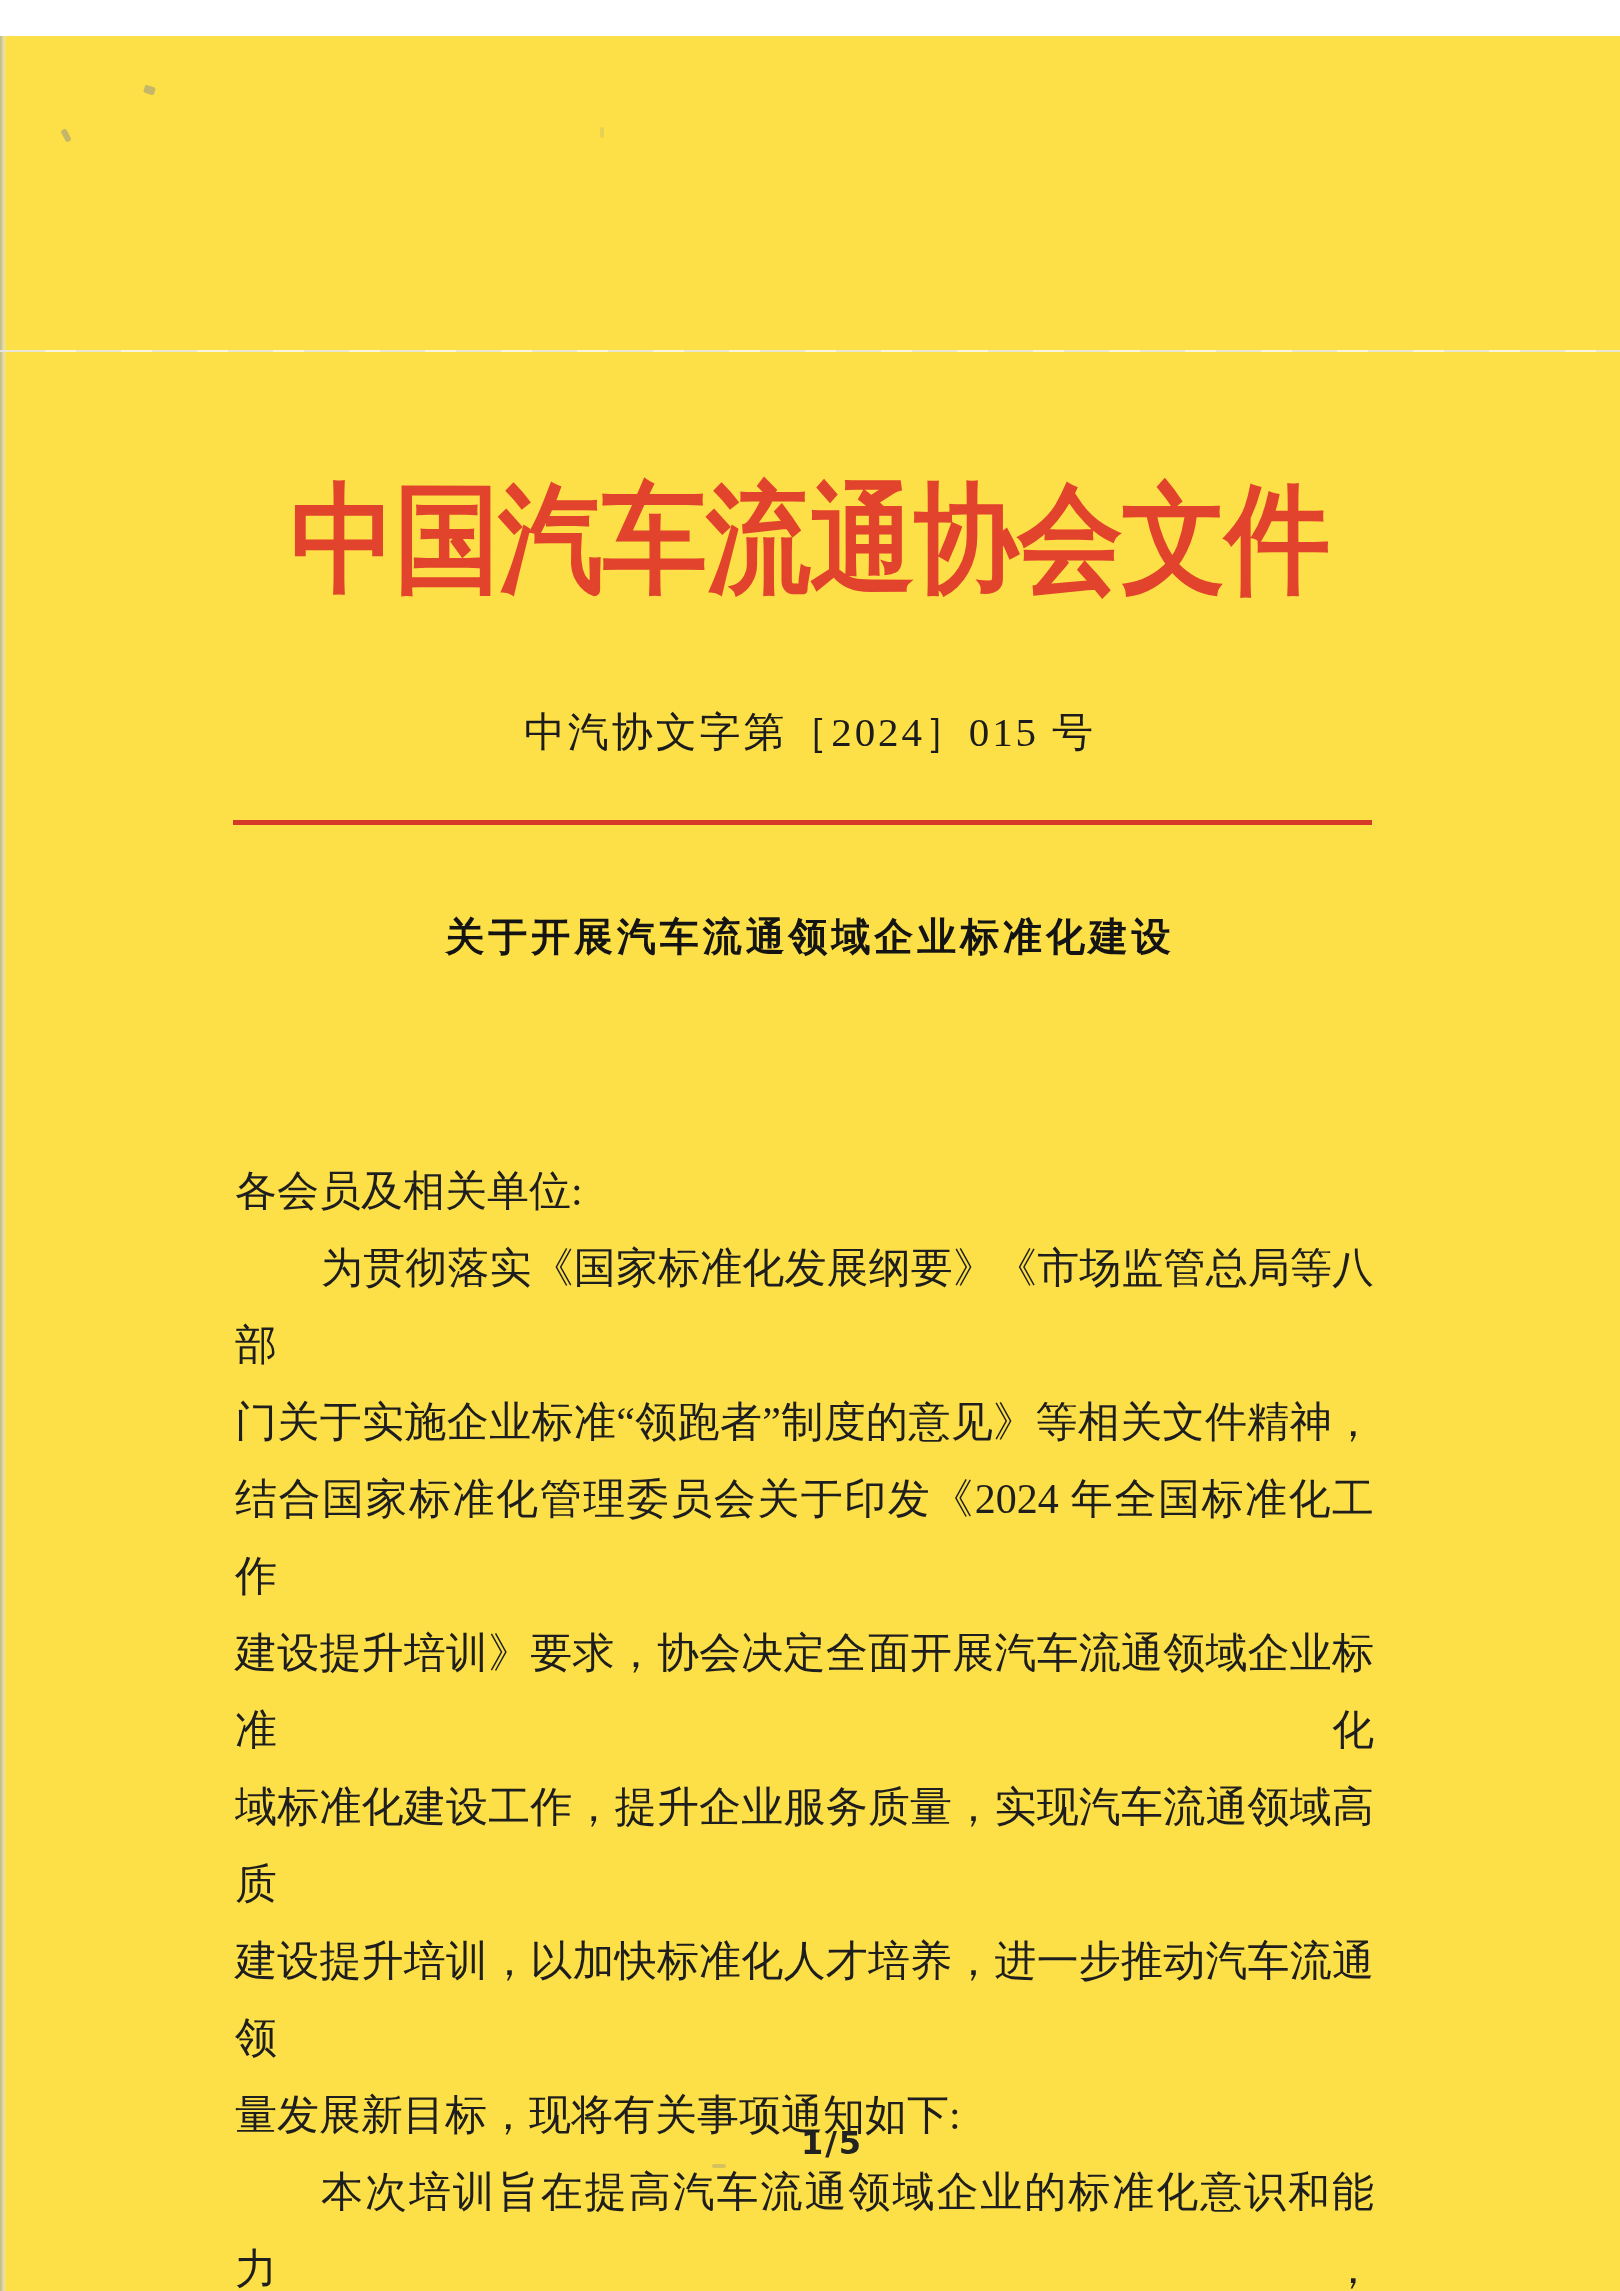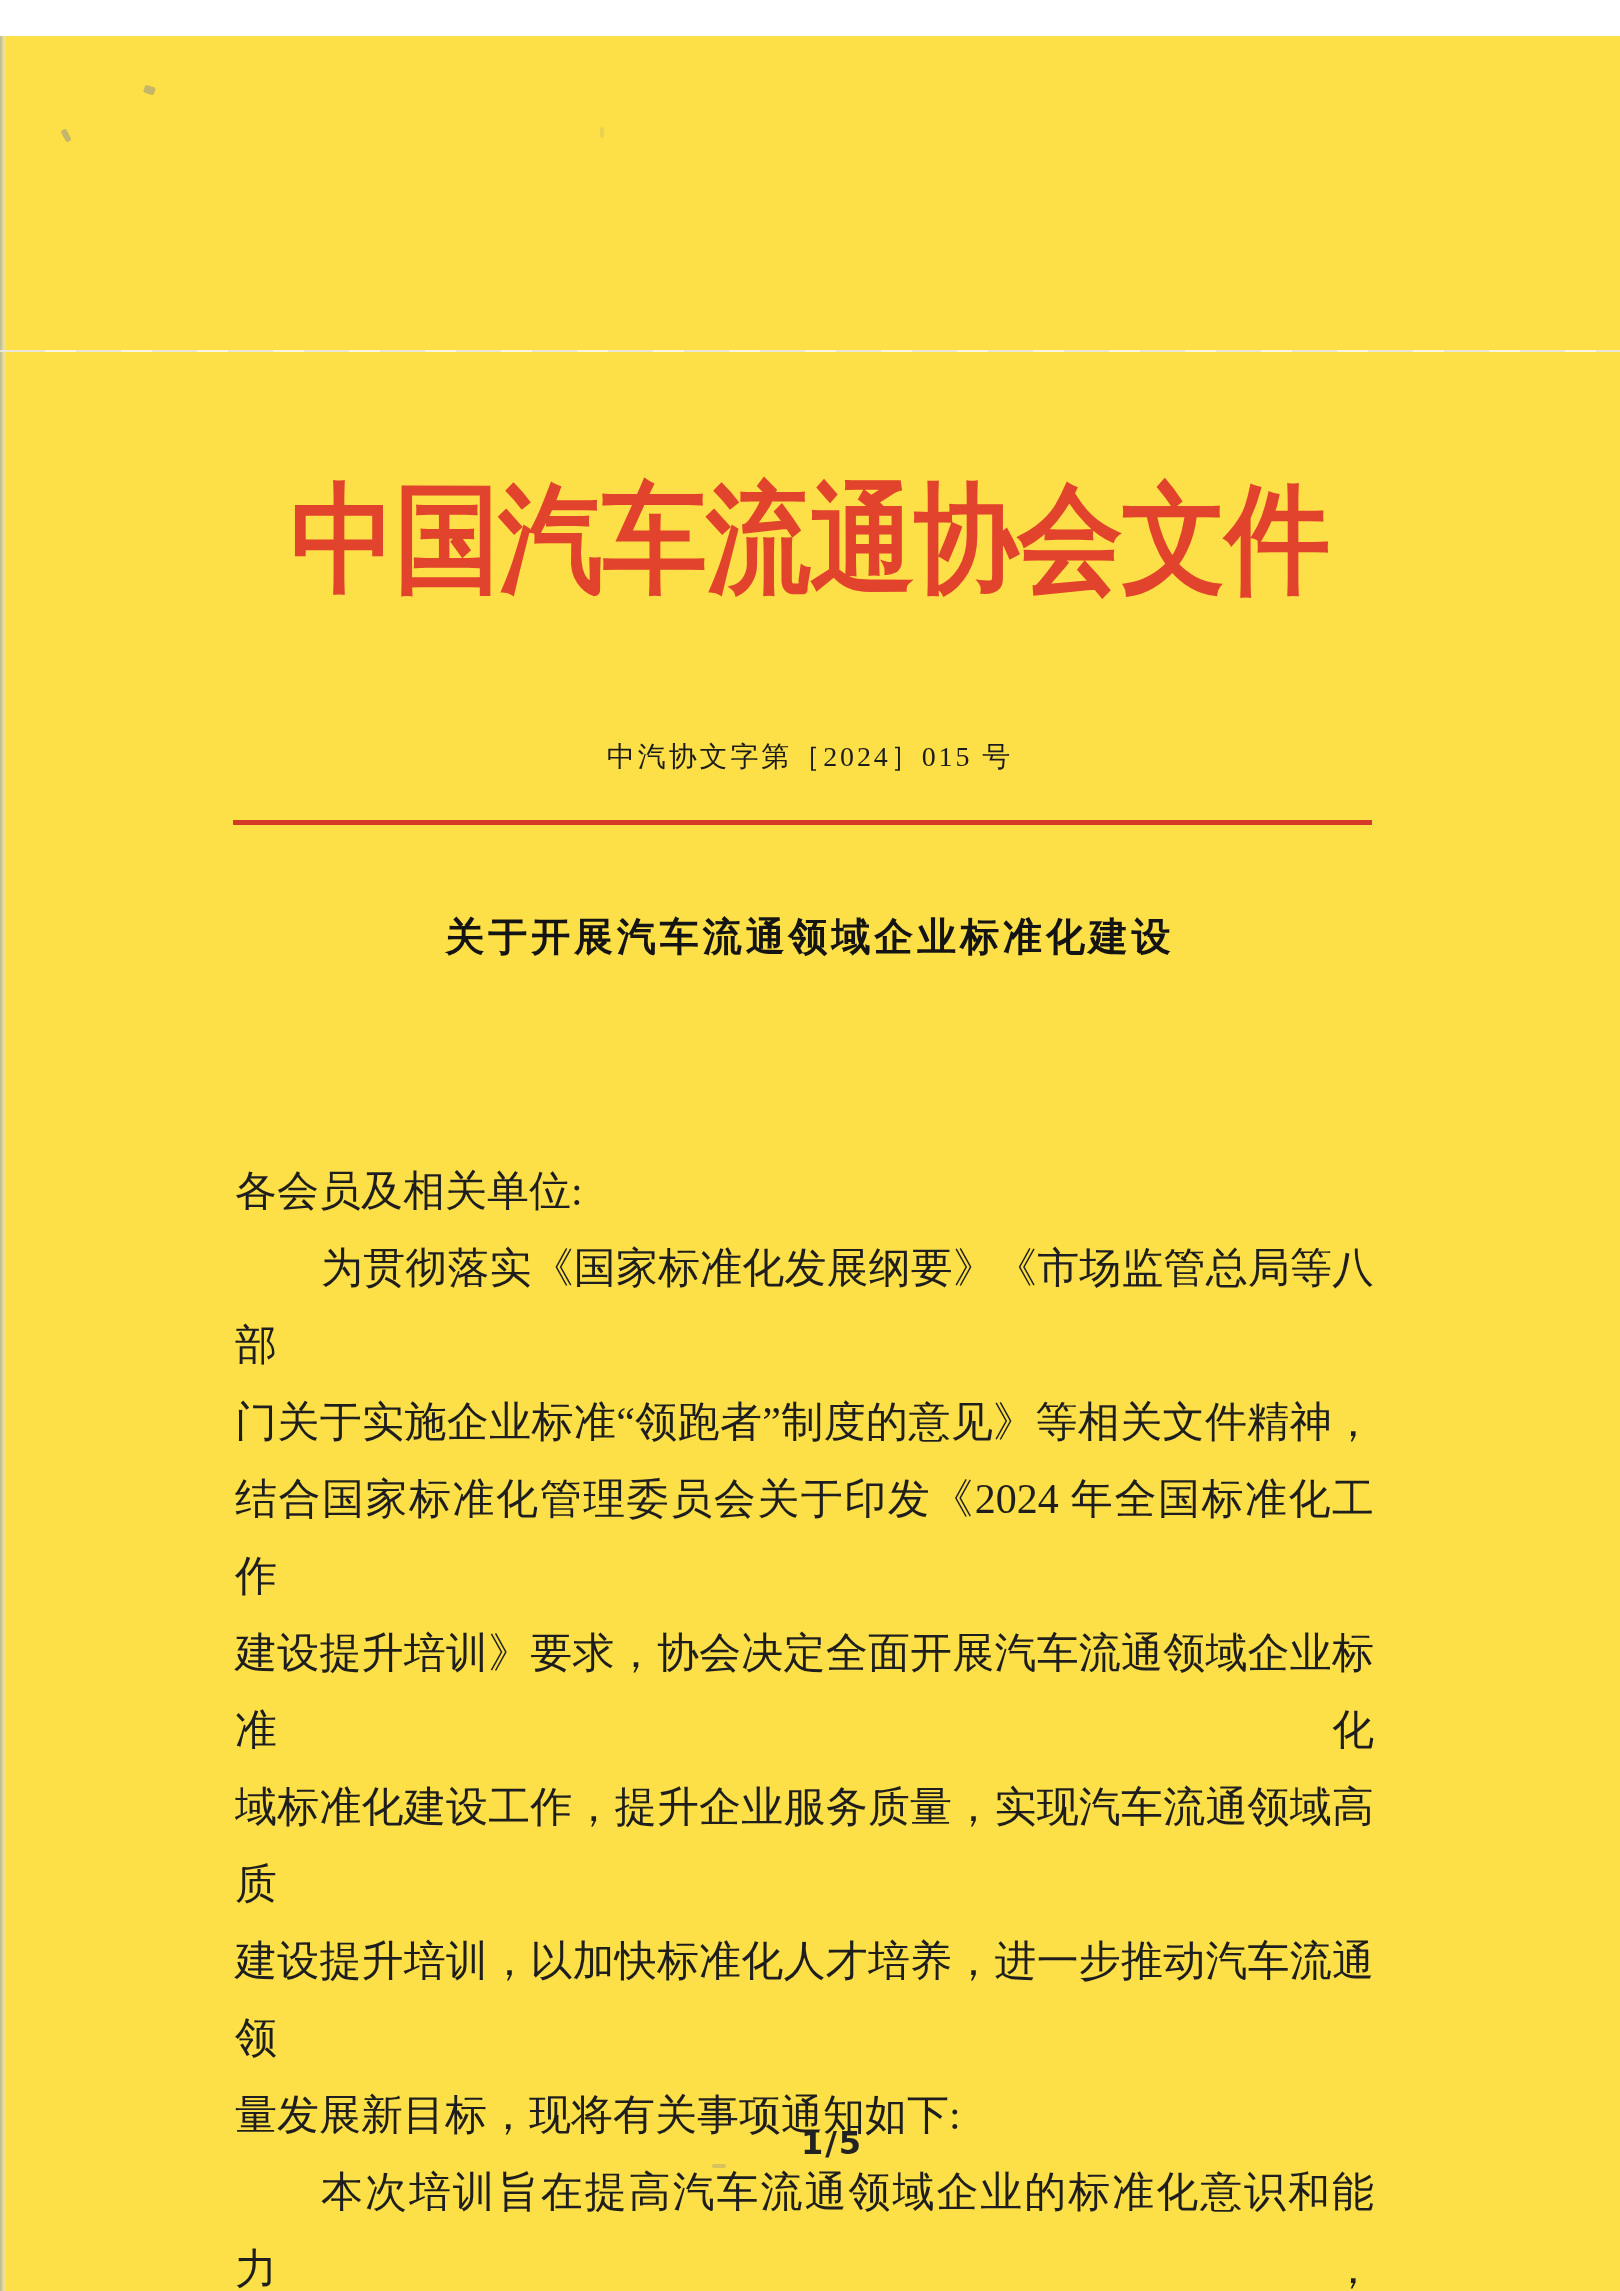--- a/index.html
+++ b/index.html
@@ -49,24 +49,24 @@
     line-height: 147px;
     font-weight: 700;
     color: var(--header-red, #e2432c);
     transform: scaleX(0.88);
     transform-origin: center;
     white-space: nowrap;
     letter-spacing: -1px;
   }
   .doc-number {
     position: absolute;
-    left: 0; top: 688px;
+    left: 0; top: 664px;
     width: 100%;
     text-align: center;
-    font-size: 28px;
+    font-size: 41px;
     line-height: 65px;
     letter-spacing: 2.9px;
     color: #1c1c1c;
   }
   .red-rule {
     position: absolute;
     left: 233px; top: 784px;
     width: 1139px; height: 4.9px;
     background: var(--rule-red, #d53a28);
   }

